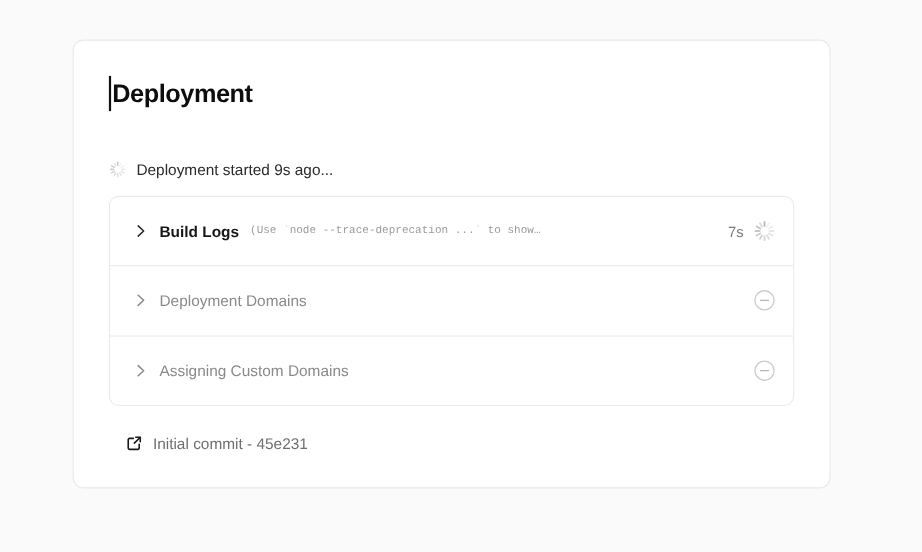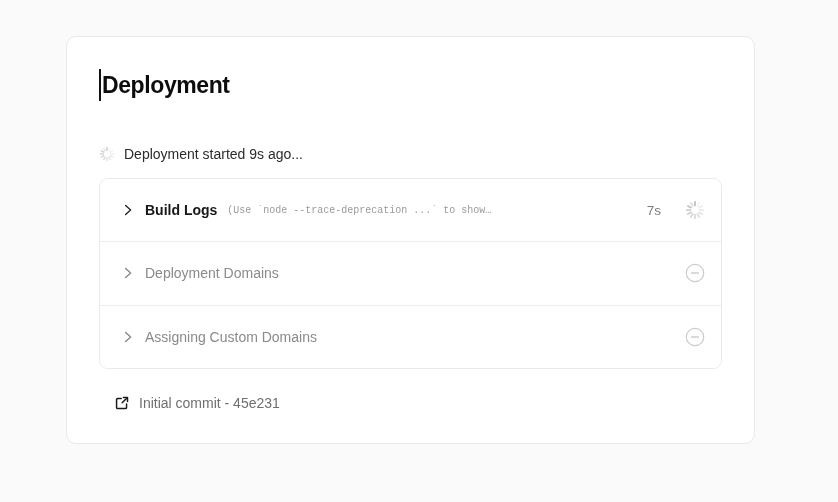--- a/index.html
+++ b/index.html
@@ -55,21 +55,21 @@
     font-size:14px; font-weight:400; color:#8a8a8a; white-space:nowrap;
   }
   .acc-detail {
     flex:1; min-width:0;
     font-family:"Liberation Mono", monospace;
     font-size:10px; color:#9b9b9b;
     white-space:nowrap; overflow:hidden;
     margin-left:1px;
   }
   .acc-right {
-    margin-left:auto; display:flex; align-items:center; gap:24px;text-align:right;
+    margin-left:auto; display:flex; align-items:center; gap:9px;text-align:right;
   }
   .duration { font-size:13.5px; color:#7b7b7b; white-space:nowrap; }
   .footer-row {
     position:absolute; left:48px; top:358px;
     display:flex; align-items:center; gap:10px;
     font-size:14px; color:#6f6f6f; cursor:pointer;
   }
   .icon { display:inline-flex; flex:none; }
   svg { display:block; }
 </style>

